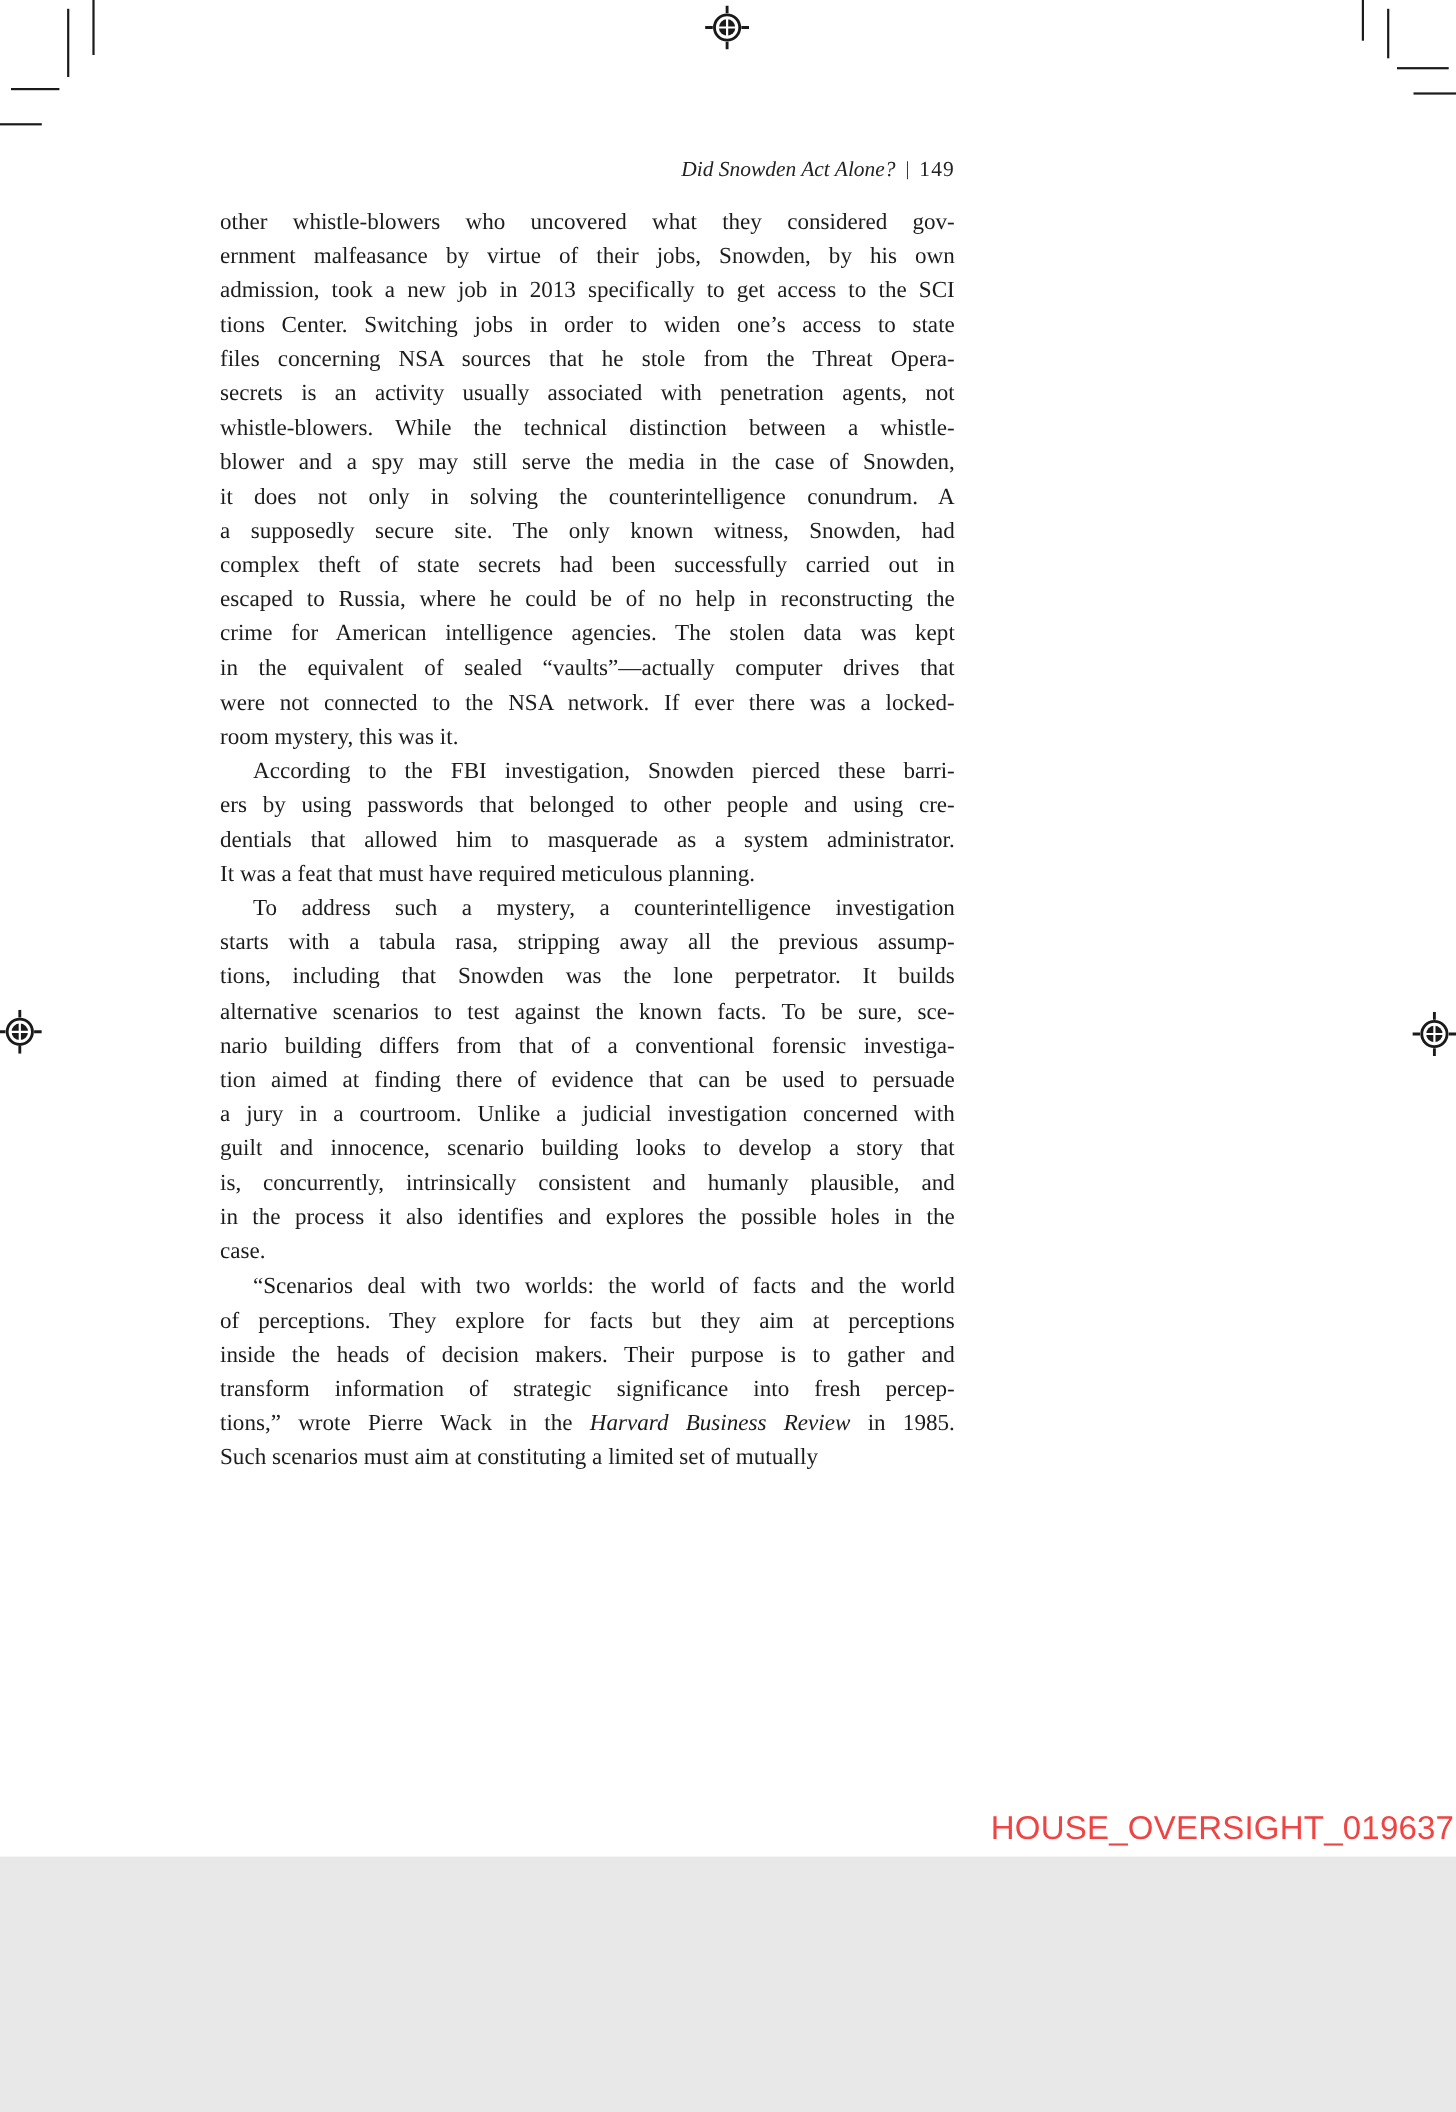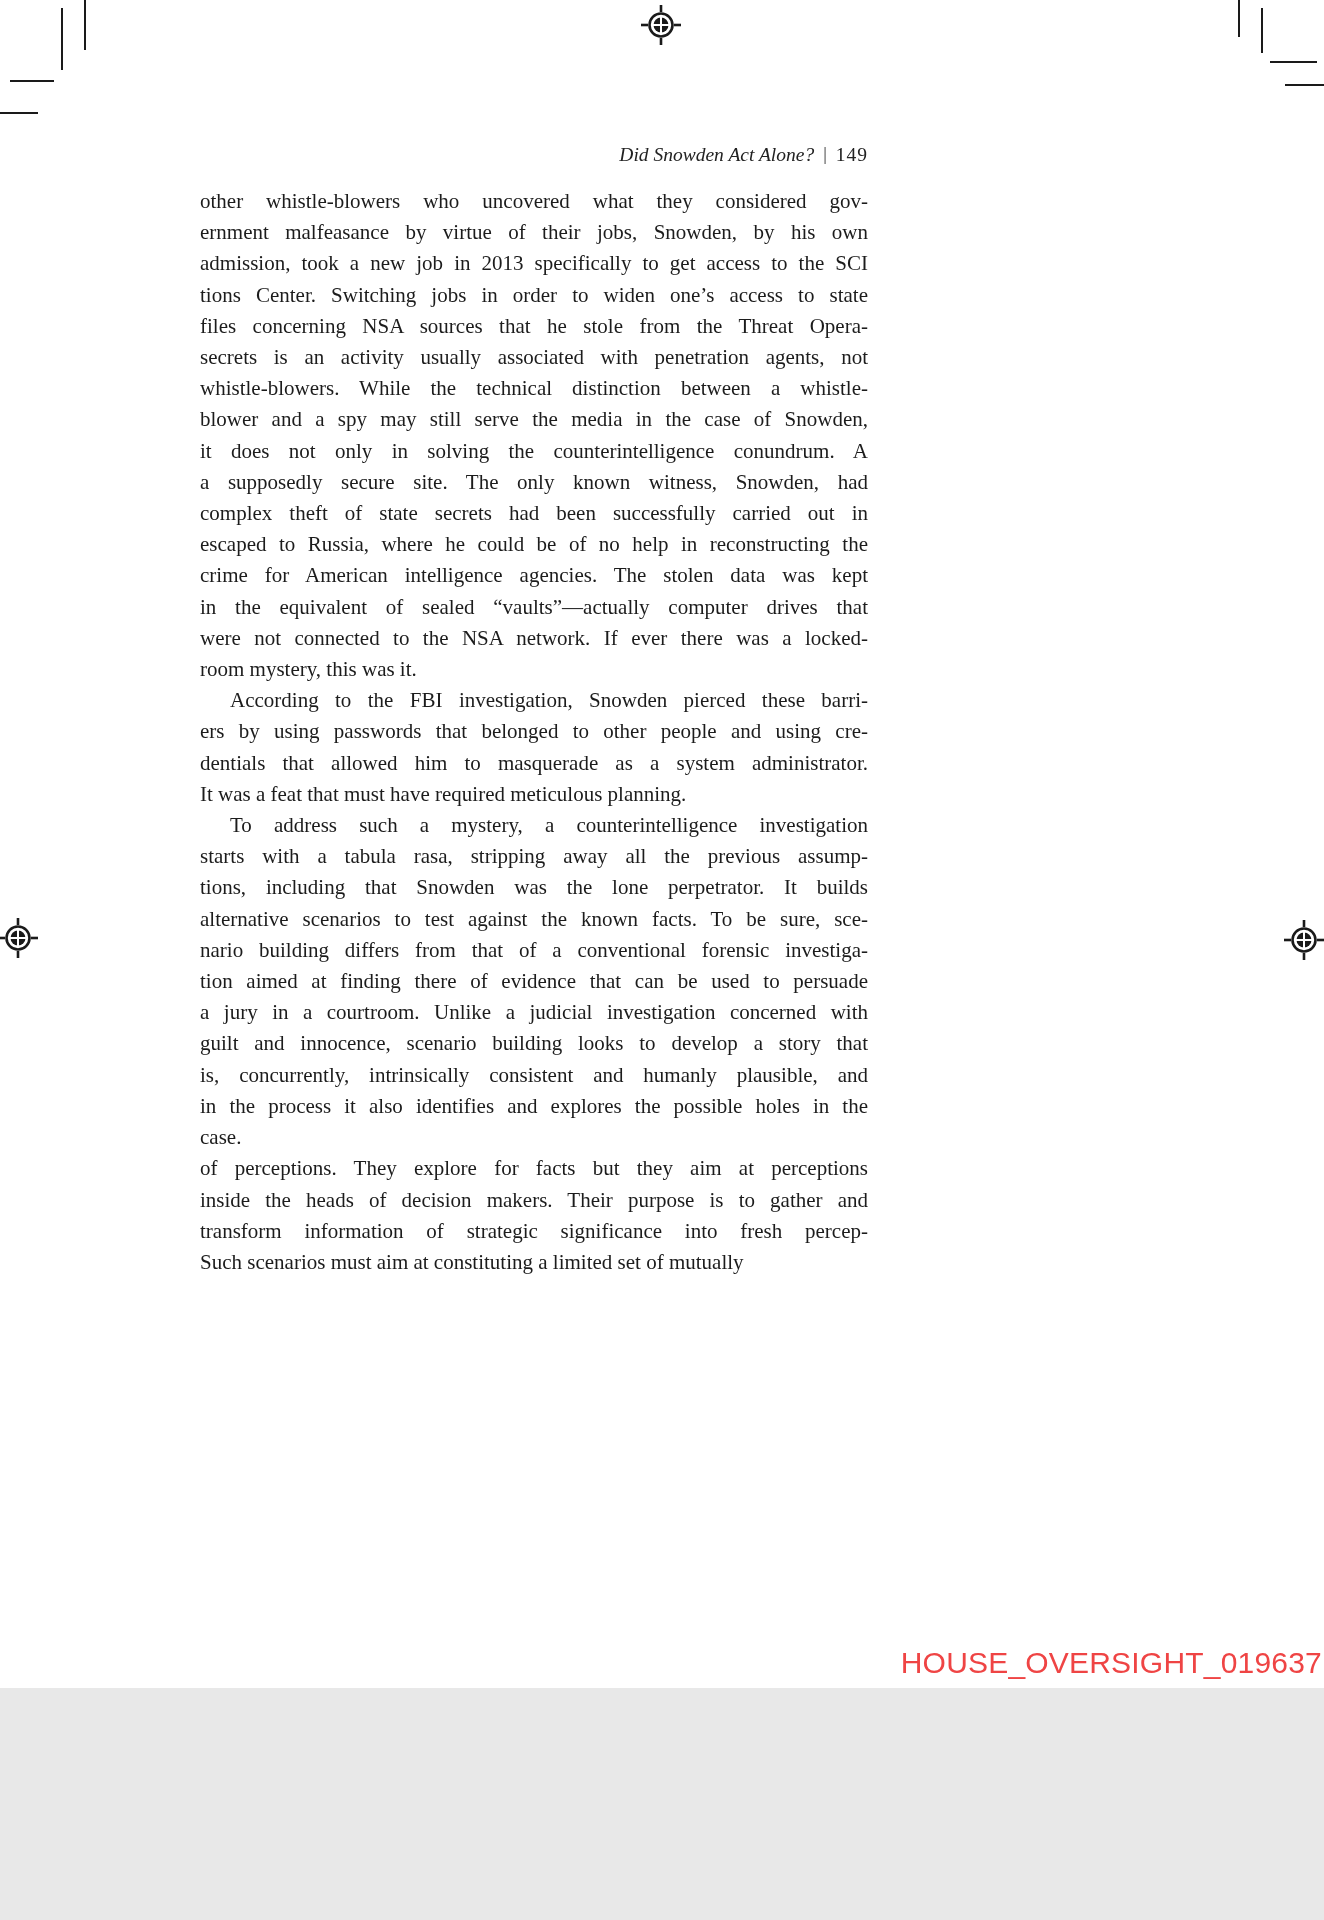--- a/index.html
+++ b/index.html
@@ -83,23 +83,25 @@
       <div class="line"><span>starts with a tabula rasa, stripping away all the previous assump-</span></div>
       <div class="line"><span>tions, including that Snowden was the lone perpetrator. It builds</span></div>
       <div class="line"><span>alternative scenarios to test against the known facts. To be sure, sce-</span></div>
       <div class="line"><span>nario building differs from that of a conventional forensic investiga-</span></div>
       <div class="line"><span>tion aimed at finding there of evidence that can be used to persuade</span></div>
       <div class="line"><span>a jury in a courtroom. Unlike a judicial investigation concerned with</span></div>
       <div class="line"><span>guilt and innocence, scenario building looks to develop a story that</span></div>
       <div class="line"><span>is, concurrently, intrinsically consistent and humanly plausible, and</span></div>
       <div class="line"><span>in the process it also identifies and explores the possible holes in the</span></div>
       <div class="line last"><span>case.</span></div>
+      <div class="line indent"><span>“Scenarios deal with two worlds: the world of facts and the world</span></div>
       <div class="line"><span>of perceptions. They explore for facts but they aim at perceptions</span></div>
       <div class="line"><span>inside the heads of decision makers. Their purpose is to gather and</span></div>
       <div class="line"><span>transform information of strategic significance into fresh percep-</span></div>
+      <div class="line"><span>tions,” wrote Pierre Wack in the </span><span class="it">Harvard Business Review</span><span> in 1985.</span></div>
       <div class="line last"><span>Such scenarios must aim at constituting a limited set of mutually</span></div>
     </div>
 
   <div class="slug">
     <span>Epst_9780451494566_2p_all_r1.z.indd</span><span class="slug-page">149</span>
   </div>
   <div class="datetime">
     <span>9/29/16</span><span class="time">5:51 PM</span>
   </div>
 

